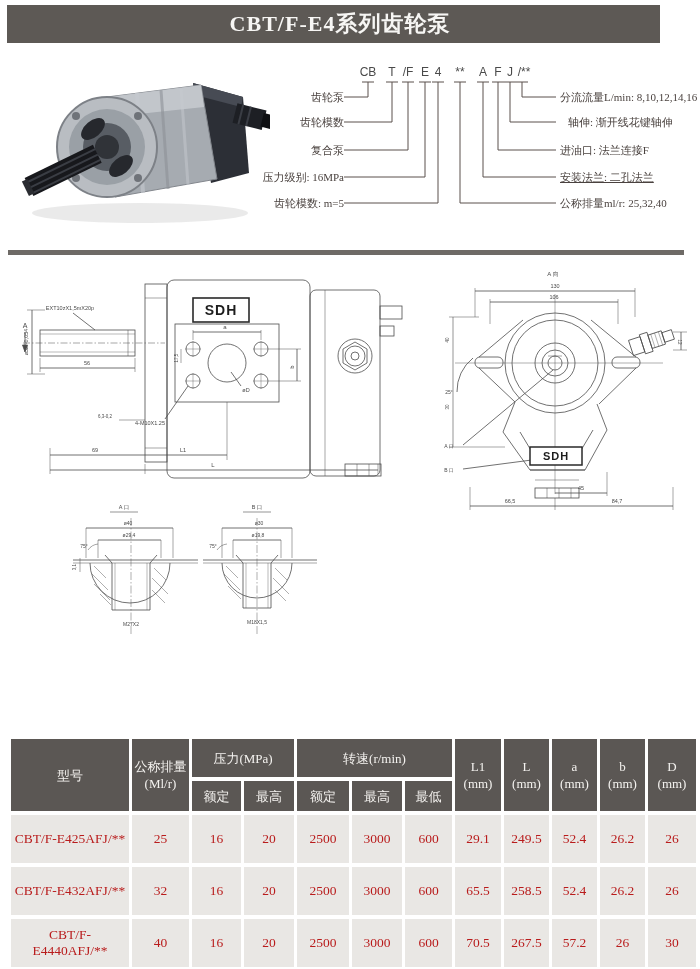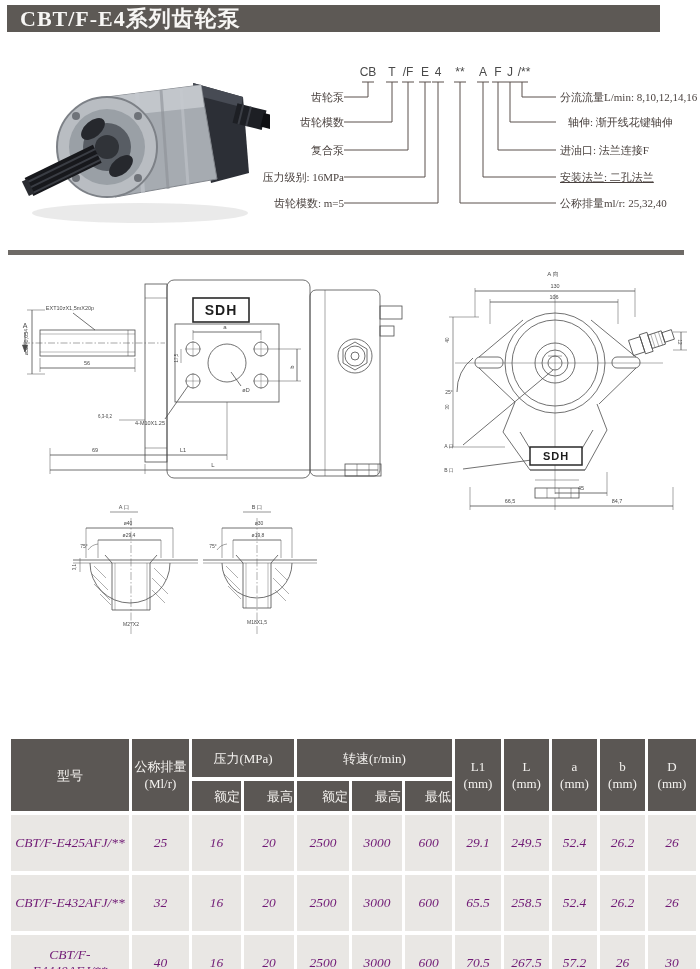--- a/index.html
+++ b/index.html
@@ -1,36 +1,36 @@
 <!DOCTYPE html>
 <html><head>
 <meta charset="utf-8">
 <style>
   html,body{margin:0;padding:0;background:#ffffff;}
   .page{position:relative;width:700px;height:969px;background:#ffffff;
         font-family:"Liberation Serif",serif;color:#3c3835;overflow:hidden;}
-  .title-bar{position:absolute;left:7px;top:5px;width:653px;height:27px;
-        background:#5d5955;display:flex;align-items:center;}
+  .title-bar{position:absolute;left:7px;top:5px;width:653px;height:38px;
+        background:#5d5955;display:flex;align-items:center;justify-content:center;}
   .title-bar h1{margin:0 0 0 13px;font-size:22px;font-weight:bold;color:#f7f6f4;
         letter-spacing:1px;font-family:"Liberation Serif",serif;}
   .divider{position:absolute;left:8px;top:250px;width:676px;height:5px;background:#6e6a66;}
   .abs{position:absolute;}
   .code-label{position:absolute;font-size:11px;color:#4a423f;white-space:nowrap;line-height:16px;}
   .code-label.l{text-align:right;}
   svg text{font-family:"Liberation Sans",sans-serif;fill:#4a4a4a;stroke:none;}
   .sdh-text{font-family:"Liberation Sans",sans-serif;font-weight:bold;fill:#1d1d1d;letter-spacing:1px;}
   
   .spec-table-wrap{position:absolute;left:8px;top:735px;width:684px;}
   table.spec{width:100%;border-collapse:separate;border-spacing:3px 4px;table-layout:fixed;}
   table.spec th{background:#5b5754;color:#f4f2ef;font-weight:normal;font-size:13px;
         white-space:pre-line;padding:4px 1px;line-height:17px;}
   table.spec thead tr:first-child th{height:30px;}
-  table.spec thead tr:last-child th{height:22px;text-align:right;}
-  table.spec td{background:#e9e7e4;color:#701a75;font-size:13.5px;text-align:center;
-        height:56px;padding:0 1px;font-style:italic;}
+  table.spec thead tr:last-child th{height:22px;}
+  table.spec td{background:#e9e7e4;color:#b91c1c;font-size:13.5px;text-align:center;
+        height:48px;padding:0 1px;}
 </style>
 </head>
 <body>
 
 <div class="page">
 
   <header class="title-bar">
     <h1>CBT/F-E4系列齿轮泵</h1>
   </header>
 

